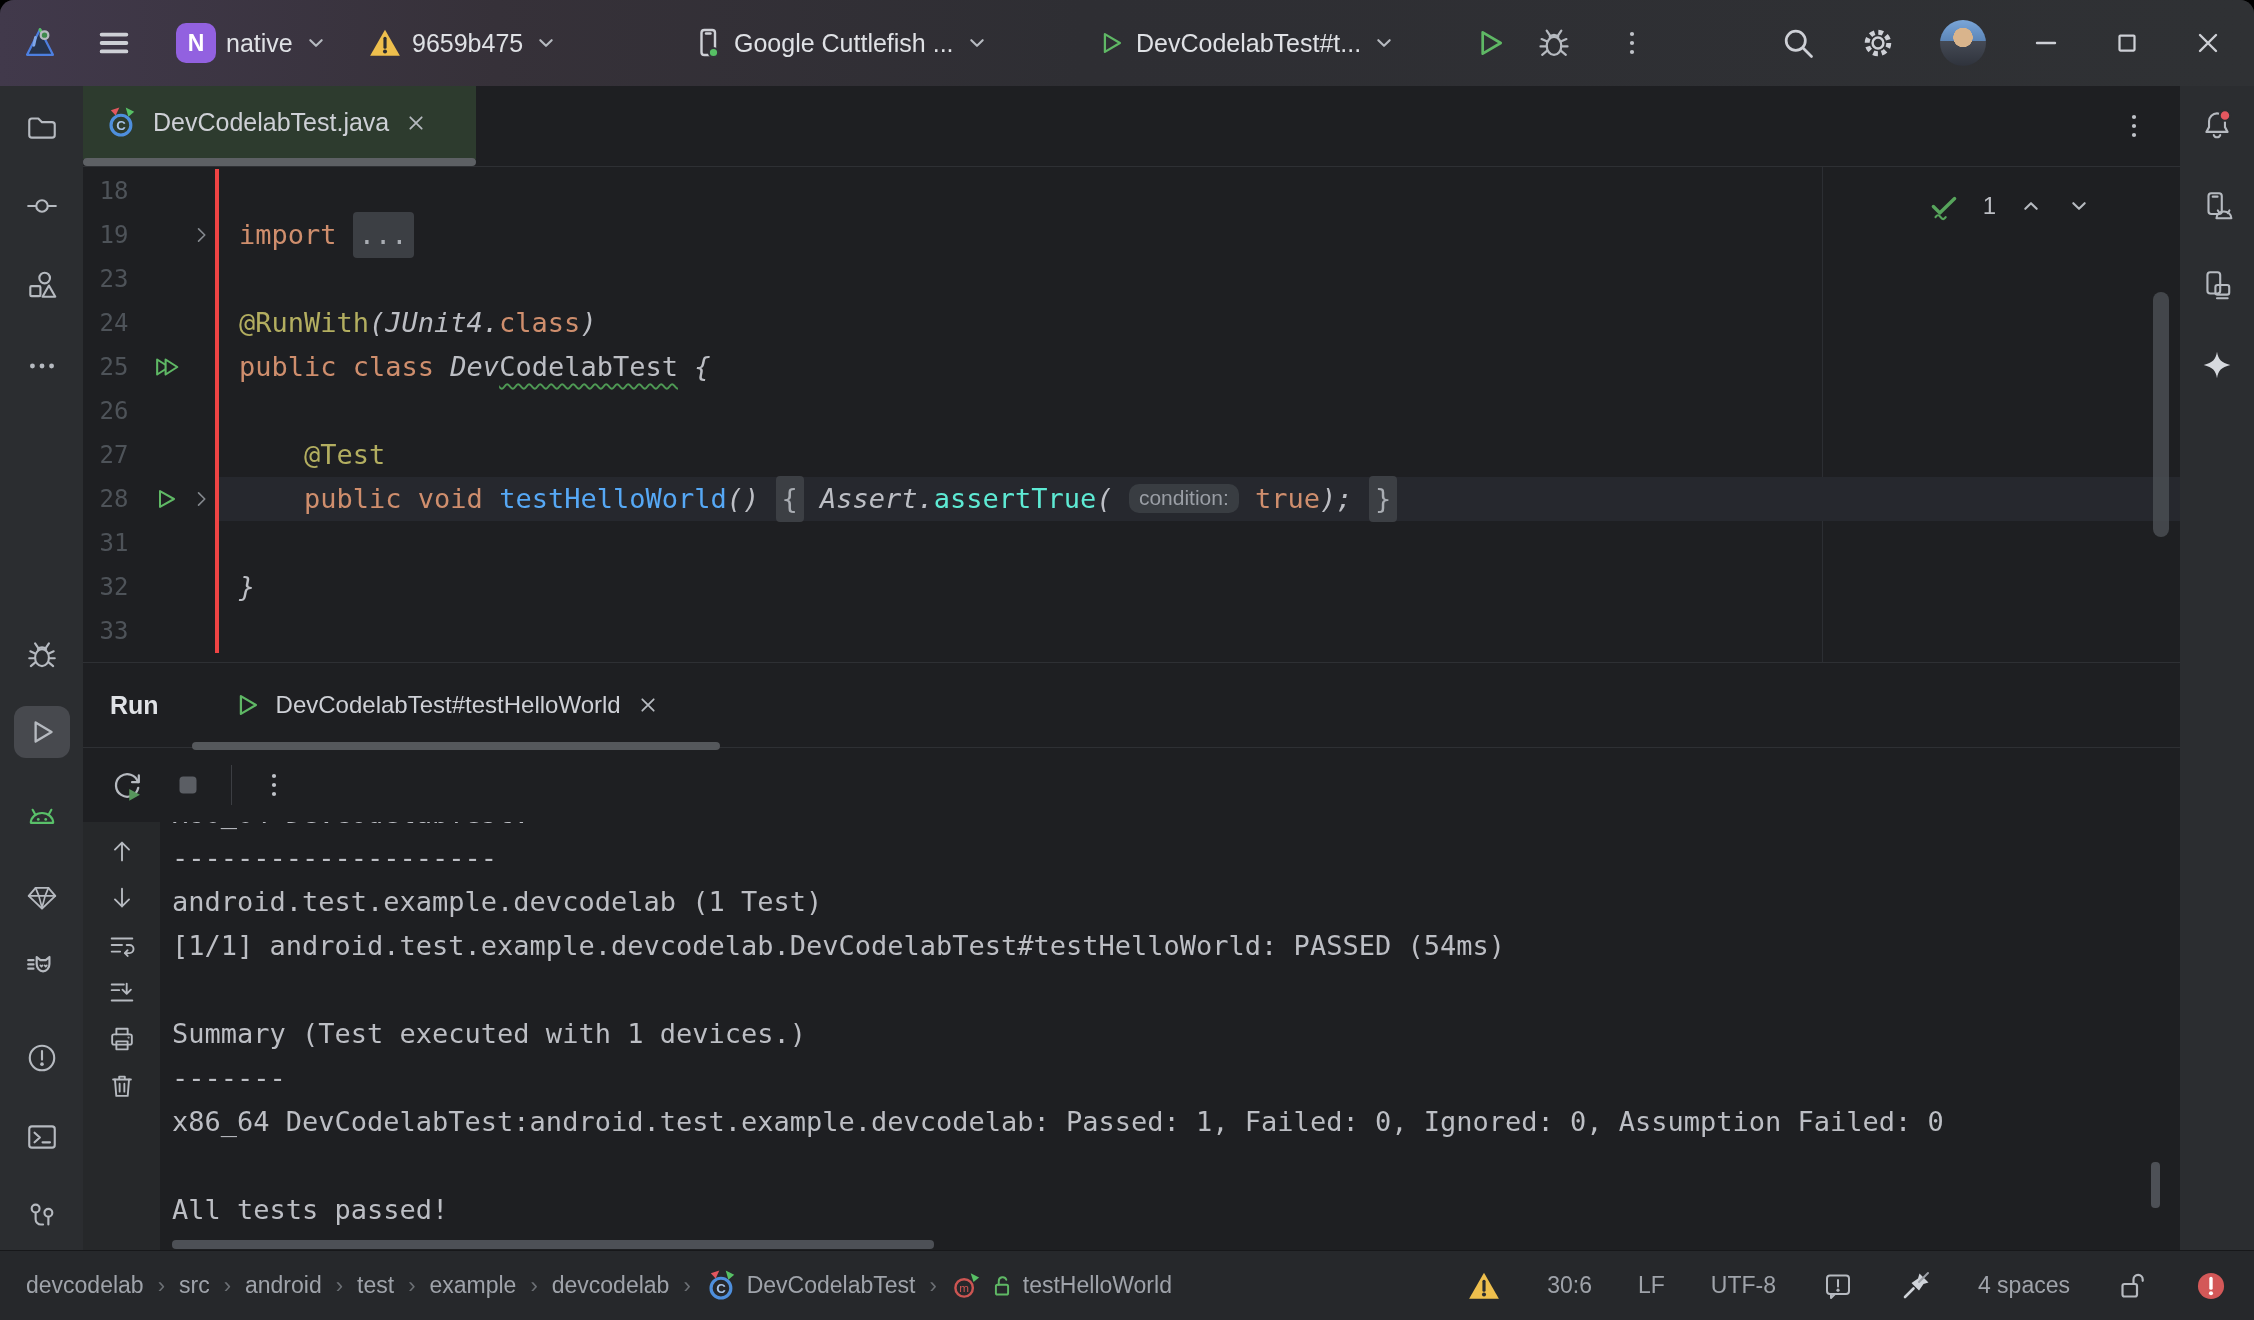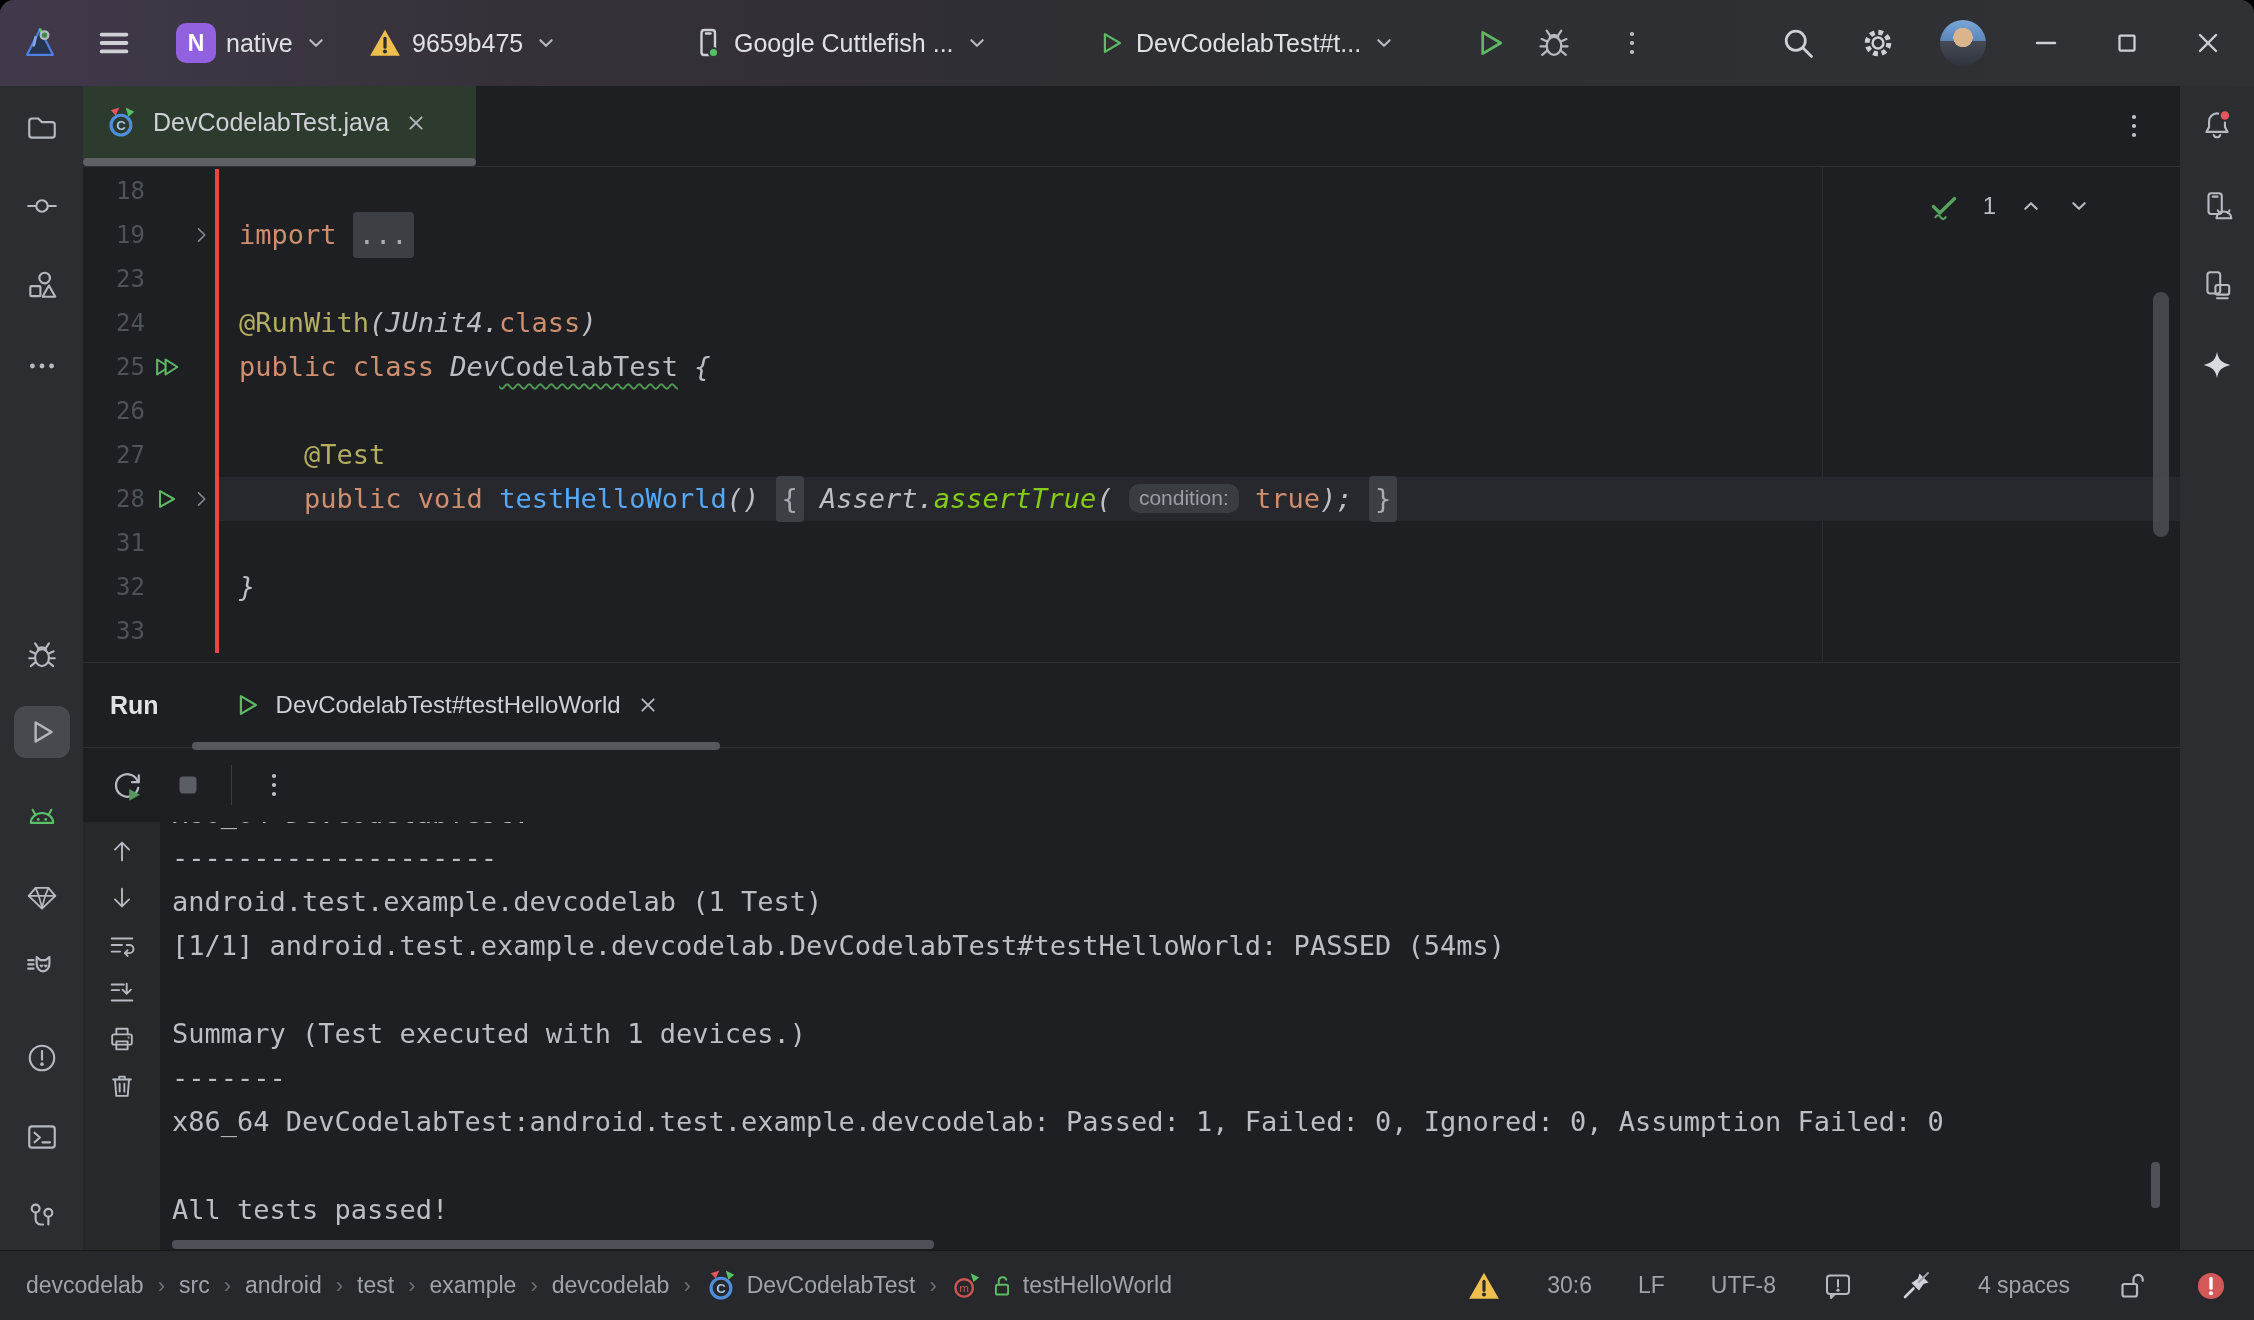--- a/index.html
+++ b/index.html
@@ -38,31 +38,31 @@
   .tabbar-kebab{position:absolute;right:30px;top:50%;transform:translateY(-50%);cursor:pointer;}
 
   
   .editor{position:relative;height:495px;overflow:hidden;}
   .guide-line{position:absolute;left:1739px;top:0;bottom:0;width:1px;background:#2c2e33;}
   .ed-vthumb{position:absolute;right:11px;top:125px;width:16px;height:245px;background:#4a4d52;border-radius:8px;opacity:.85;cursor:pointer;}
   .inspect{position:absolute;right:88px;top:22px;display:flex;align-items:center;gap:22px;z-index:3;}
   .inspect .cnt{font-size:24px;color:#bcbec4;}
   .code{position:relative;padding-top:2px;}
   .ed-row{display:flex;align-items:center;height:44px;}
-  .num{width:62px;text-align:right;color:#4e5359;font:24px "DejaVu Sans Mono",monospace;flex:none;}
+  .num{width:62px;text-align:center;color:#4e5359;font:24px "DejaVu Sans Mono",monospace;flex:none;}
   .g-run{width:44px;flex:none;display:flex;align-items:center;justify-content:center;cursor:pointer;}
   .g-fold{width:26px;flex:none;display:flex;align-items:center;justify-content:center;color:#83878d;font-size:26px;cursor:pointer;}
   .ctext{flex:1;align-self:stretch;display:flex;align-items:center;border-left:4px solid #ef4444;padding-left:20px;
     font:27px/44px "DejaVu Sans Mono",monospace;white-space:pre;color:#bcbec4;}
   .ed-row.hl .ctext{background:#26282e;}
   .tk-kw{color:#cf8e6d;}
   .tk-ann{color:#b3ae60;}
   .tk-meth{color:#56a8f5;}
   .tk-p{color:#bcbec4;font-style:italic;}
-  .tk-it{color:#84cc16;font-style:italic;}
+  .tk-it{color:#5eead4;}
   .tk-fold{background:#3c3f44;color:#a9adb3;border-radius:4px;padding:1px 6px;}
   .tk-hint{background:#393d42;color:#9a9ea5;border-radius:10px;padding:2px 10px 3px;font:21px "Liberation Sans",sans-serif;position:relative;top:-1px;}
   .tk-wavy{color:#bcbec4;text-decoration:underline wavy #4e9a54;text-decoration-thickness:2px;text-underline-offset:7px;}
 
   
   .runpanel{position:relative;height:589px;border-top:1px solid #2e3034;}
   .rp-header{position:relative;height:84px;display:flex;align-items:center;border-bottom:1px solid #2e3034;}
   .rp-title{font-size:25px;font-weight:bold;color:#dfe1e5;margin-left:27px;}
   .rp-tab{display:flex;align-items:center;gap:14px;margin-left:73px;cursor:pointer;}
   .rp-tab .lbl{font-size:24px;color:#ced0d6;white-space:nowrap;}

